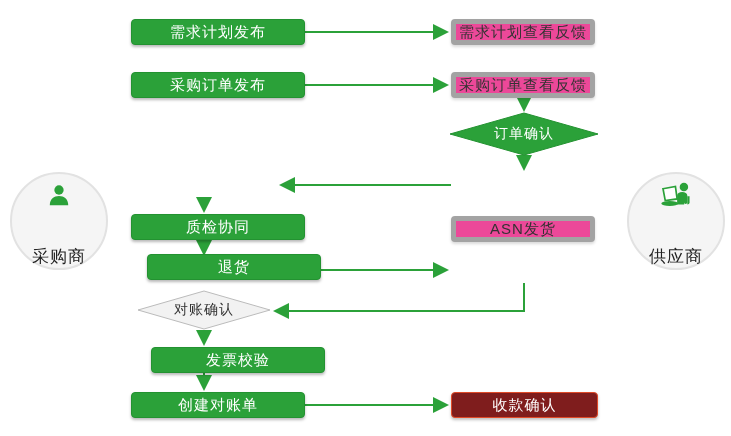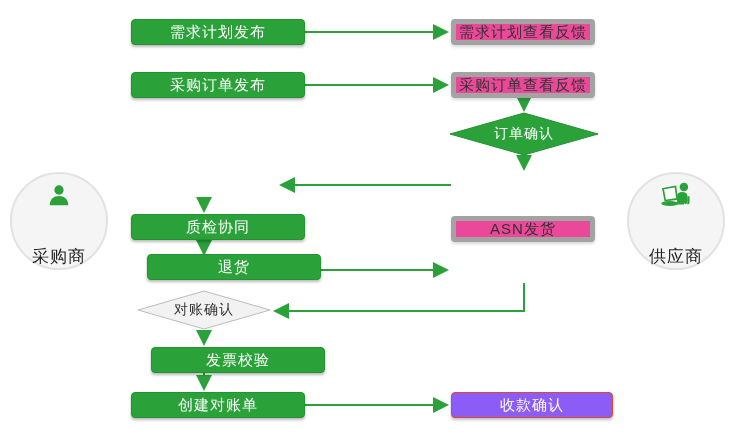--- a/index.html
+++ b/index.html
@@ -9,21 +9,21 @@
   
   .edges{position:absolute;left:0;top:0;width:731px;height:436px;z-index:1;}
 
   
   .node{position:absolute;z-index:2;display:flex;align-items:center;justify-content:center;
         height:26px;font-size:15px;letter-spacing:1px;box-sizing:border-box;border-radius:4px;}
   .node.green{width:174px;background:#2ba139;border:1px solid #239231;color:#ffffff;
         box-shadow:0 2px 3px rgba(0,0,0,0.28);}
   .node.white{width:144px;background:#ec4899;border:5px solid #a3a3a3;color:#333333;
         box-shadow:0 2px 3px rgba(0,0,0,0.15);}
-  .node.red{width:162px;background:#8b5cf6;border:1px solid #e04a28;color:#ffffff;
+  .node.red{width:147px;background:#7f1d1d;border:1px solid #e04a28;color:#ffffff;
         box-shadow:0 2px 3px rgba(0,0,0,0.25);}
 
   
   .diamond{position:absolute;z-index:2;}
   .diamond svg{position:absolute;left:0;top:0;width:100%;height:100%;}
   .diamond .dlabel{position:absolute;left:0;top:0;width:100%;height:100%;
         display:flex;align-items:center;justify-content:center;
         font-size:14px;letter-spacing:1px;}
   .diamond.green .dlabel{color:#ffffff;}
   .diamond.gray .dlabel{color:#333333;}

